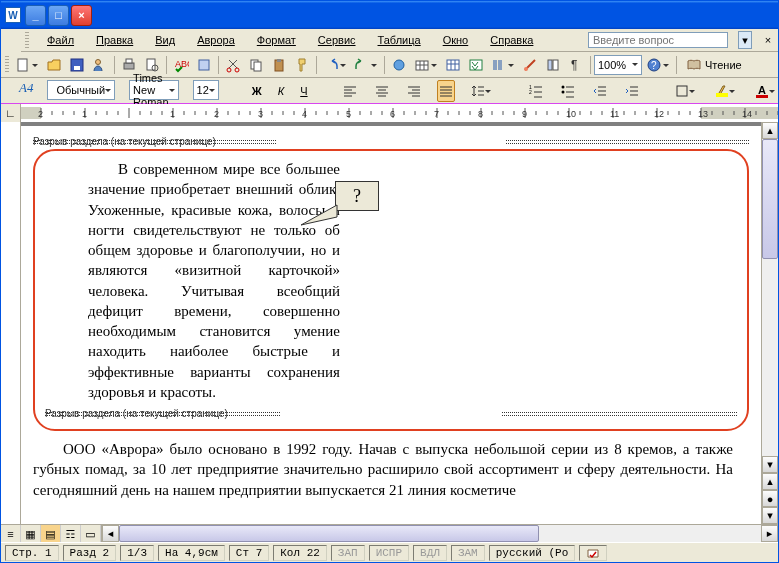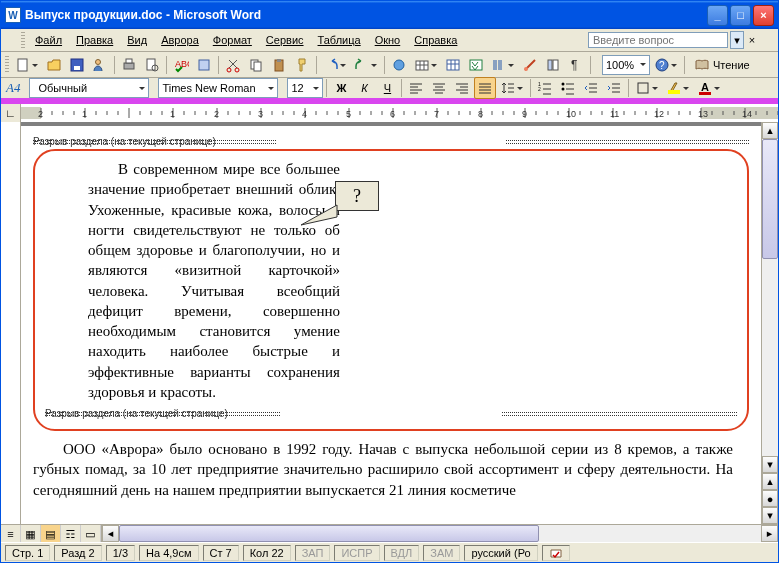--- a/index.html
+++ b/index.html
@@ -4,38 +4,38 @@
 <style>
 * { margin: 0; padding: 0; box-sizing: border-box; }
 body { font-family: Tahoma, sans-serif; font-size: 11px; background: #ece9d8; width: 779px; height: 563px; overflow: hidden; }
 .window { width: 779px; height: 563px; border: 1px solid #0054e3; background: #ece9d8; display: flex; flex-direction: column; }
 .titlebar { background: linear-gradient(to bottom, #3c91f7 0%, #0054e3 8%, #0054e3 92%, #0040c0 100%); height: 28px; display: flex; align-items: center; padding: 0 4px; color: white; }
 .titlebar-icon { width: 16px; height: 16px; background: #fff; border: 1px solid #1a5fb4; margin-right: 4px; display: inline-flex; align-items: center; justify-content: center; color: #1a5fb4; font-weight: bold; font-size: 10px; }
 .titlebar-text { flex: 1; font-weight: bold; font-size: 12px; }
 .winbtns { display: flex; gap: 2px; }
 .winbtn { width: 21px; height: 21px; background: linear-gradient(#6ba7f5,#3c7be0); border: 1px solid #1a5fb4; border-radius: 3px; color: white; display: flex; align-items: center; justify-content: center; font-weight: bold; cursor: pointer; }
 .winbtn.close { background: linear-gradient(#f77,#e04030); border-color: #a02010; }
-.menubar { background: #ece9d8; border-bottom: 1px solid #aca899; display: flex; align-items: center; padding: 2px 20px; gap: 2px; }
+.menubar { background: #ece9d8; border-bottom: 1px solid #aca899; display: flex; align-items: center; padding: 2px 4px; gap: 10px; margin-left: 20px; }
 .menubar .grip { width: 4px; height: 16px; background: repeating-linear-gradient(to bottom,#aca899 0 1px,transparent 1px 3px); margin-right: 2px; }
 .menuitem { padding: 2px 6px; cursor: pointer; }
 .menuitem u { text-decoration: underline; }
 .help-input { margin-left: auto; width: 140px; height: 16px; border: 1px solid #7f9db9; font-size: 11px; padding: 0 4px; color: #999; }
 .help-dd { width: 14px; height: 18px; border: 1px solid #7f9db9; background: #dceaf7; display: flex; align-items: center; justify-content: center; cursor: pointer; }
 .toolbar { background: #ece9d8; border-bottom: 1px solid #aca899; display: flex; align-items: center; padding: 2px 4px; gap: 1px; height: 26px; }
 .toolbar .grip { width: 4px; height: 18px; background: repeating-linear-gradient(to bottom,#aca899 0 1px,transparent 1px 3px); margin-right: 2px; }
 .tbtn { width: 22px; height: 22px; display: flex; align-items: center; justify-content: center; cursor: pointer; border: 1px solid transparent; border-radius: 2px; }
 .tbtn svg { width: 16px; height: 16px; }
 .tbtn.dd { width: 30px; padding-right: 8px; position: relative; }
 .tbtn.dd::after { content: ""; position: absolute; right: 3px; top: 9px; border: 3px solid transparent; border-top-color: #333; }
 .tsep { width: 1px; height: 18px; background: #aca899; margin: 0 2px; }
-.combo { height: 20px; border: 1px solid #7f9db9; background: white; display: flex; align-items: center; font-size: 11px; padding: 0 3px; cursor: pointer; margin-left: 8px; }
+.combo { height: 20px; border: 1px solid #7f9db9; background: white; display: flex; align-items: center; font-size: 11px; padding: 0 3px; cursor: pointer; }
 .combo .ddarr { margin-left: auto; border: 3px solid transparent; border-top-color: #333; margin-top: 3px; }
 .zoom { width: 48px; }
 .reading { padding: 0 6px; cursor: pointer; display: flex; align-items: center; gap: 3px; }
-.fmt-toolbar { background: #ece9d8; border-bottom: 6px solid #d946ef; display: flex; align-items: center; padding: 2px 4px; gap: 1px; height: 26px; }
+.fmt-toolbar { background: #ece9d8; border-bottom: 1px solid #d946ef; display: flex; align-items: flex-start; padding: 2px 4px; gap: 14px; height: 26px; }
 .style-combo { width: 120px; padding-left: 8px; }
 .font-combo { width: 120px; }
 .size-combo { width: 36px; }
 .tbtn.active { background: #f8d48c; border-color: #c08020; }
 .ruler-row { background: #fff; border-bottom: 1px solid #aca899; height: 18px; display: flex; align-items: center; }
 .ruler-corner { width: 20px; height: 18px; border-right: 1px solid #aca899; background: #ece9d8; display: flex; align-items: center; justify-content: center; cursor: pointer; }
 .ruler { flex: 1; height: 18px; background: #fff; position: relative; font-size: 9px; color: #555; overflow: hidden; }
 .docarea { flex: 1; display: flex; background: #808080; overflow: hidden; position: relative; }
 .vruler { width: 20px; background: #fff; border-right: 1px solid #aca899; }
 .page-scroll { flex: 1; overflow: auto; background: #808080; }
@@ -55,34 +55,33 @@
 .sbtn { height: 17px; background: linear-gradient(#fdfdfd,#d8d8d8); border: 1px solid #aca899; display: flex; align-items: center; justify-content: center; cursor: pointer; }
 .strack { flex: 1; background: #efefef; position: relative; }
 .sthumb { position: absolute; left: 0; right: 0; top: 0; height: 120px; background: linear-gradient(#e8e8f8,#c8c8e8); border: 1px solid #9090b0; border-radius: 2px; }
 .bottom-tools { background: #ece9d8; border-top: 1px solid #aca899; height: 18px; display: flex; }
 .view-btns { display: flex; border-right: 1px solid #aca899; }
 .vbtn { width: 20px; height: 18px; border-right: 1px solid #ccc; display: flex; align-items: center; justify-content: center; cursor: pointer; }
 .vbtn.active { background: #f8d48c; }
 .hscroll { flex: 1; display: flex; }
 .hscroll .strack { flex: 1; position: relative; }
 .hscroll .sthumb { top: 0; bottom: 0; left: 0; width: 420px; height: auto; }
-.statusbar { background: #ece9d8; border-top: 1px solid #fff; height: 20px; display: flex; align-items: center; font-size: 11px; padding: 0 4px; gap: 4px; }
+.statusbar { background: #ece9d8; border-top: 1px solid #fff; height: 20px; display: flex; align-items: center; font-size: 11px; padding: 0 4px; gap: 4px; font-family: Liberation Mono, monospace; }
 .statusbar .cell { border: 1px inset #d0d0c0; padding: 1px 6px; height: 16px; display: flex; align-items: center; }
 .statusbar .dim { color: #999; }
 .nav-btns { display: flex; flex-direction: column; }
 .aa-icon { font-family: serif; font-style: italic; font-size: 13px; color: #1a5fb4; }
 </style>
 </head>
 <body>
 
 <div class="window">
 
   <div class="titlebar">
     <span class="titlebar-icon">W</span>
-    <span class="titlebar-text">Выпуск продукции.doc - Microsoft Word</span>
     <div class="winbtns">
       <div class="winbtn">_</div>
       <div class="winbtn">□</div>
       <div class="winbtn close">×</div>
     </div>
   </div>
 
   <div class="menubar">
     <div class="grip"></div>
     <span class="menuitem"><u>Файл</u></span>

